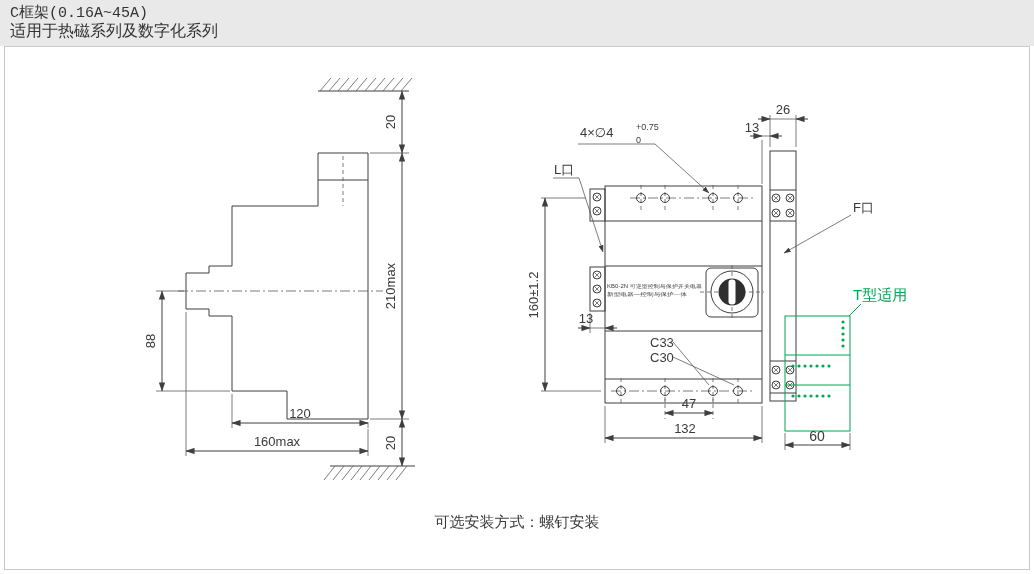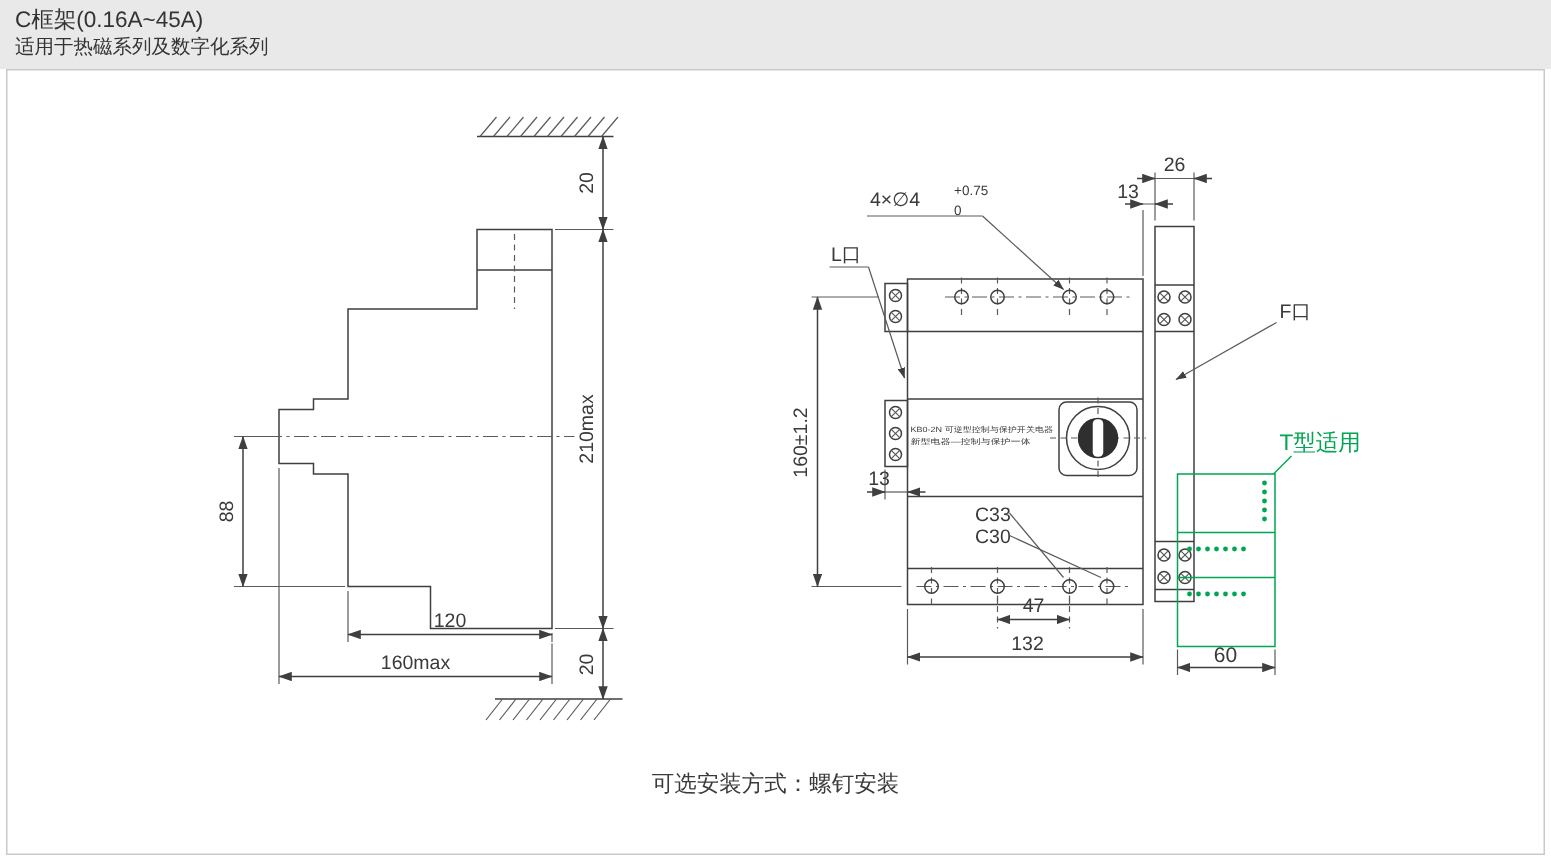--- a/index.html
+++ b/index.html
@@ -1,19 +1,19 @@
 <!DOCTYPE html>
 <html><head>
 <meta charset="utf-8">
 <style>
   html,body{margin:0;padding:0;background:#fff;font-family:"Liberation Sans","DejaVu Sans",sans-serif;}
   .page{width:1034px;height:574px;box-sizing:border-box;}
   .header{background:#e9e9e9;padding:5px 10px 7px 10px;}
-  .header .title{font-size:15px;color:#333;line-height:17px;}
-  .header .subtitle{font-size:13px;color:#333;line-height:17px;}
+  .header .title{font-size:15px;color:#333;line-height:17px;font-family:Liberation Mono, monospace;}
+  .header .subtitle{font-size:16px;color:#333;line-height:17px;}
   .panel{margin:0 4px;border:1px solid #c9c9c9;background:#fff;height:522px;position:relative;overflow:hidden;}
   svg text{fill:#3a3a3a;}
   .ln{stroke:#3f3f3f;stroke-width:1;fill:none;}
   .thin{stroke:#5a5a5a;stroke-width:0.8;fill:none;}
   .cl{stroke:#5a5a5a;stroke-width:0.8;fill:none;stroke-dasharray:10 3 2 3;}
   .hid{stroke:#5a5a5a;stroke-width:0.8;fill:none;stroke-dasharray:4 3;}
   .grn{stroke:#00a651;stroke-width:1;fill:none;}
   .grnf{fill:#00a651;}
   .dimtxt{font-size:13px;}
   .lbltxt{font-size:13px;}

